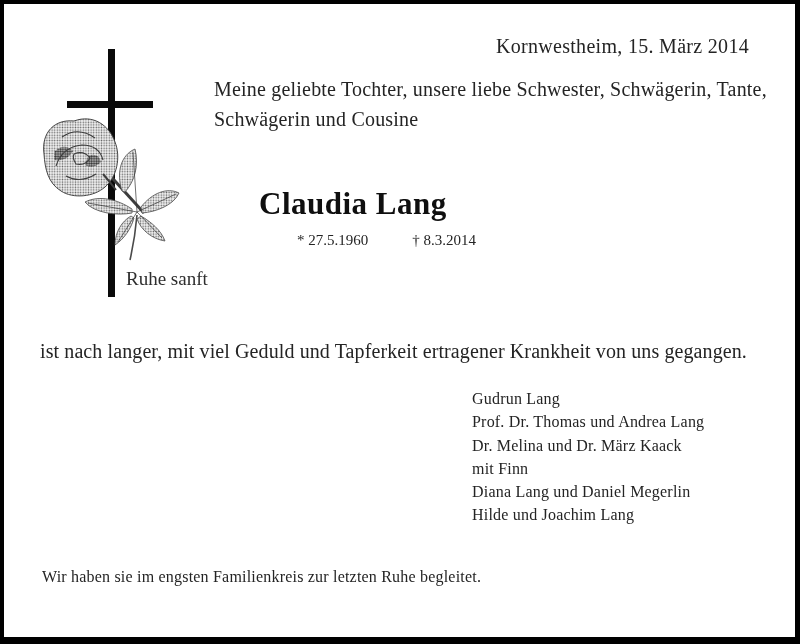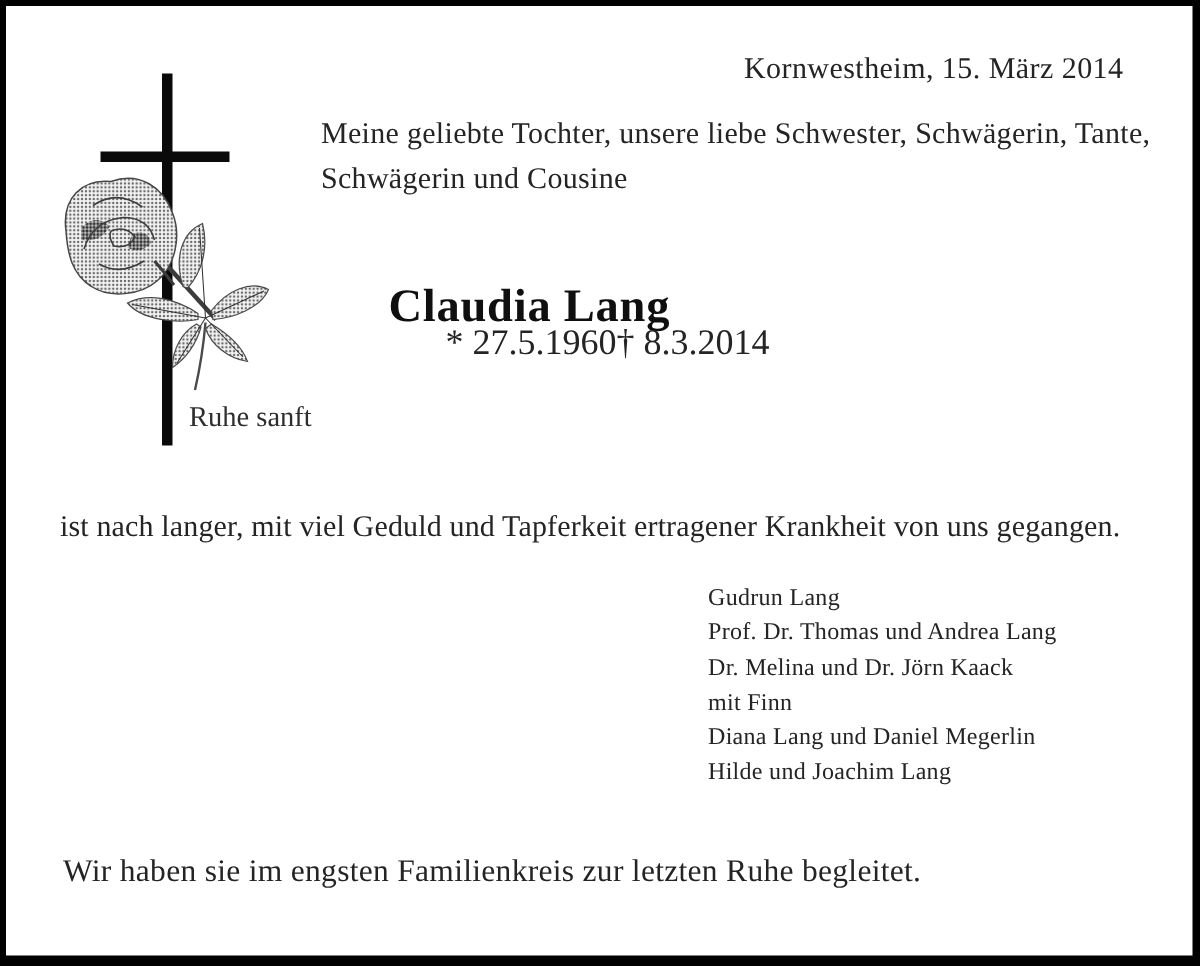--- a/index.html
+++ b/index.html
@@ -51,23 +51,24 @@
     font-size: 31px;
     line-height: 45px;
     font-weight: bold;
     color: #0f0f0f;
     letter-spacing: 0.5px;
     white-space: nowrap;
   }
   .dates {
     position: absolute;
     left: 293px;
-    top: 212px;
-    font-size: 24px;
+    top: 228px;
+    font-size: 15px;
     display: flex;
+    gap: 44px;
     white-space: nowrap;
   }
   .motto {
     position: absolute;
     left: 122px;
     top: 264px;
     font-size: 19px;
     color: #2e2e2e;
     white-space: nowrap;
   }
@@ -85,21 +86,21 @@
     top: 383px;
     font-size: 16px;
     line-height: 23.3px;
     letter-spacing: 0.2px;
   }
   .mourner-line { white-space: nowrap; }
   .closing {
     position: absolute;
     left: 38px;
     top: 564px;
-    font-size: 21px;
+    font-size: 16px;
     letter-spacing: 0.2px;
     white-space: nowrap;
   }
 </style>
 </head>
 <body>
 
 <div class="page">
 
   <svg class="illustration" viewBox="0 0 220 310" xmlns="http://www.w3.org/2000/svg">
@@ -156,21 +157,21 @@
     <span>† 8.3.2014</span>
   </div>
 
   <div class="motto">Ruhe sanft</div>
 
   <div class="body-text">ist nach langer, mit viel Geduld und Tapferkeit ertragener Krankheit von uns gegangen.</div>
 
   <div class="mourners">
     <div class="mourner-line">Gudrun Lang</div>
     <div class="mourner-line">Prof. Dr. Thomas und Andrea Lang</div>
-    <div class="mourner-line">Dr. Melina und Dr. Jörn Kaack</div>
+    <div class="mourner-line">Dr. Melina und Dr. März Kaack</div>
     <div class="mourner-line">mit Finn</div>
     <div class="mourner-line">Diana Lang und Daniel Megerlin</div>
     <div class="mourner-line">Hilde und Joachim Lang</div>
   </div>
 
   <div class="closing">Wir haben sie im engsten Familienkreis zur letzten Ruhe begleitet.</div>
 
 </div>
 
 </body></html>

